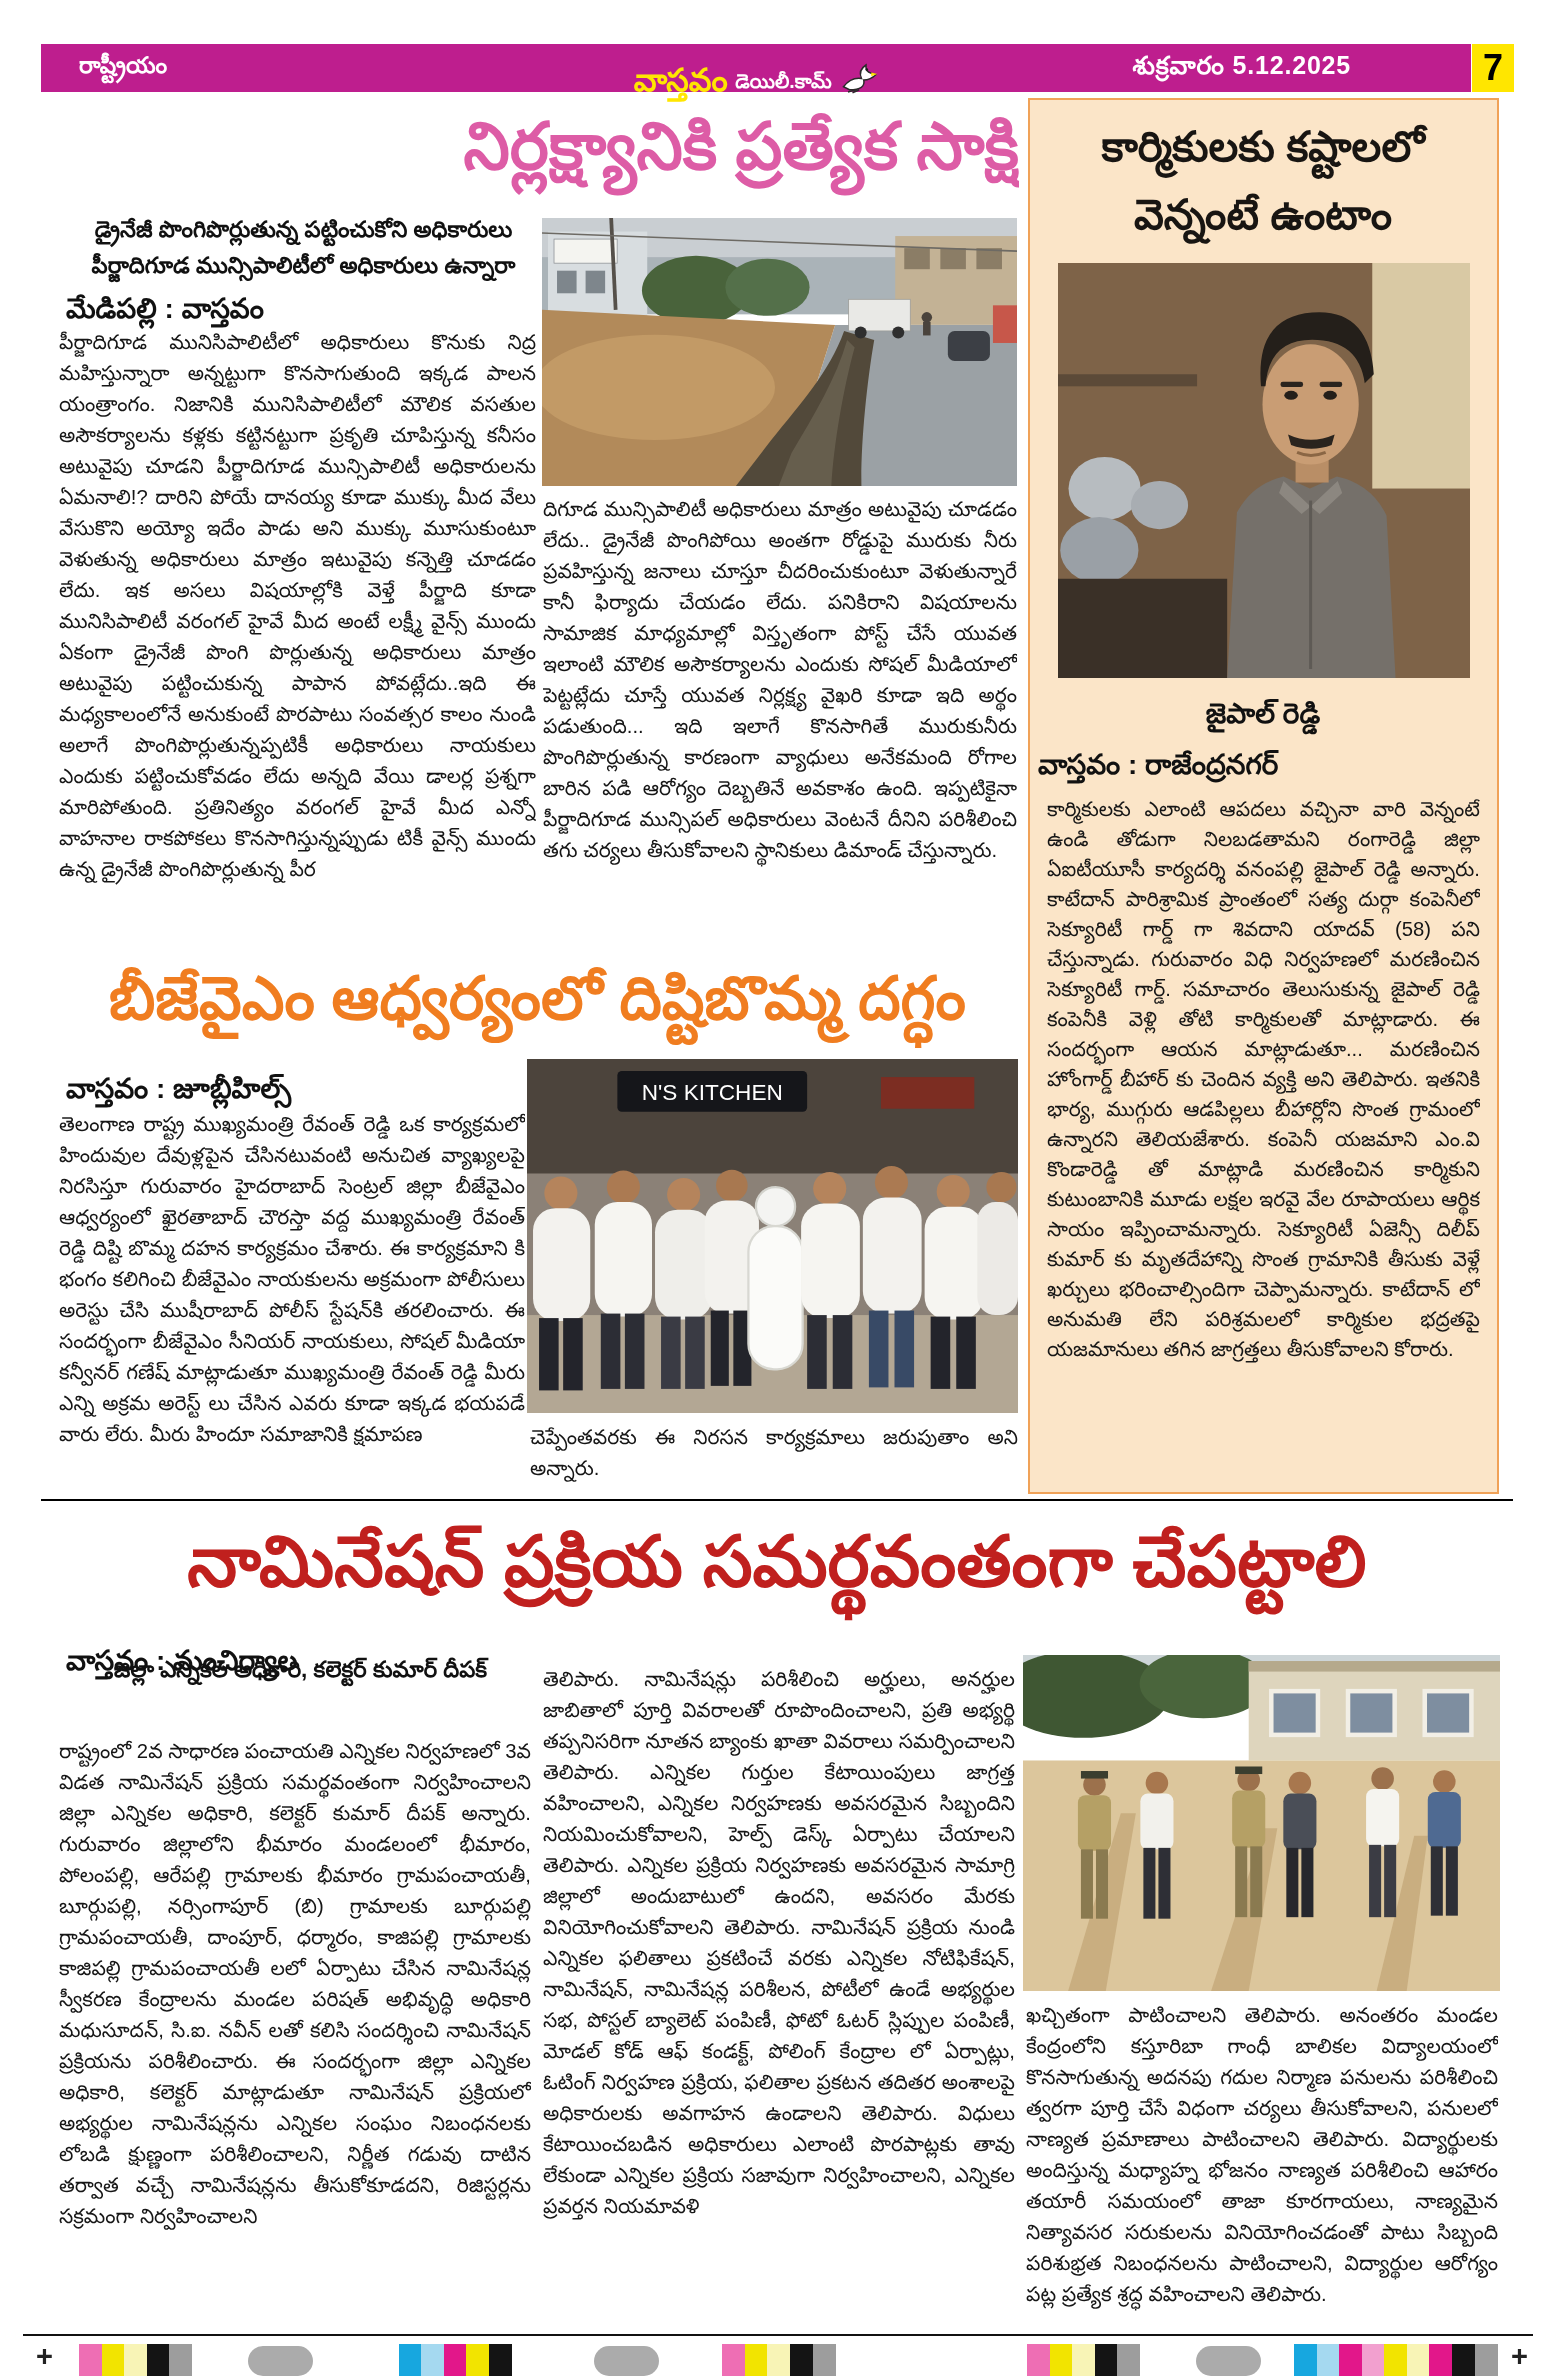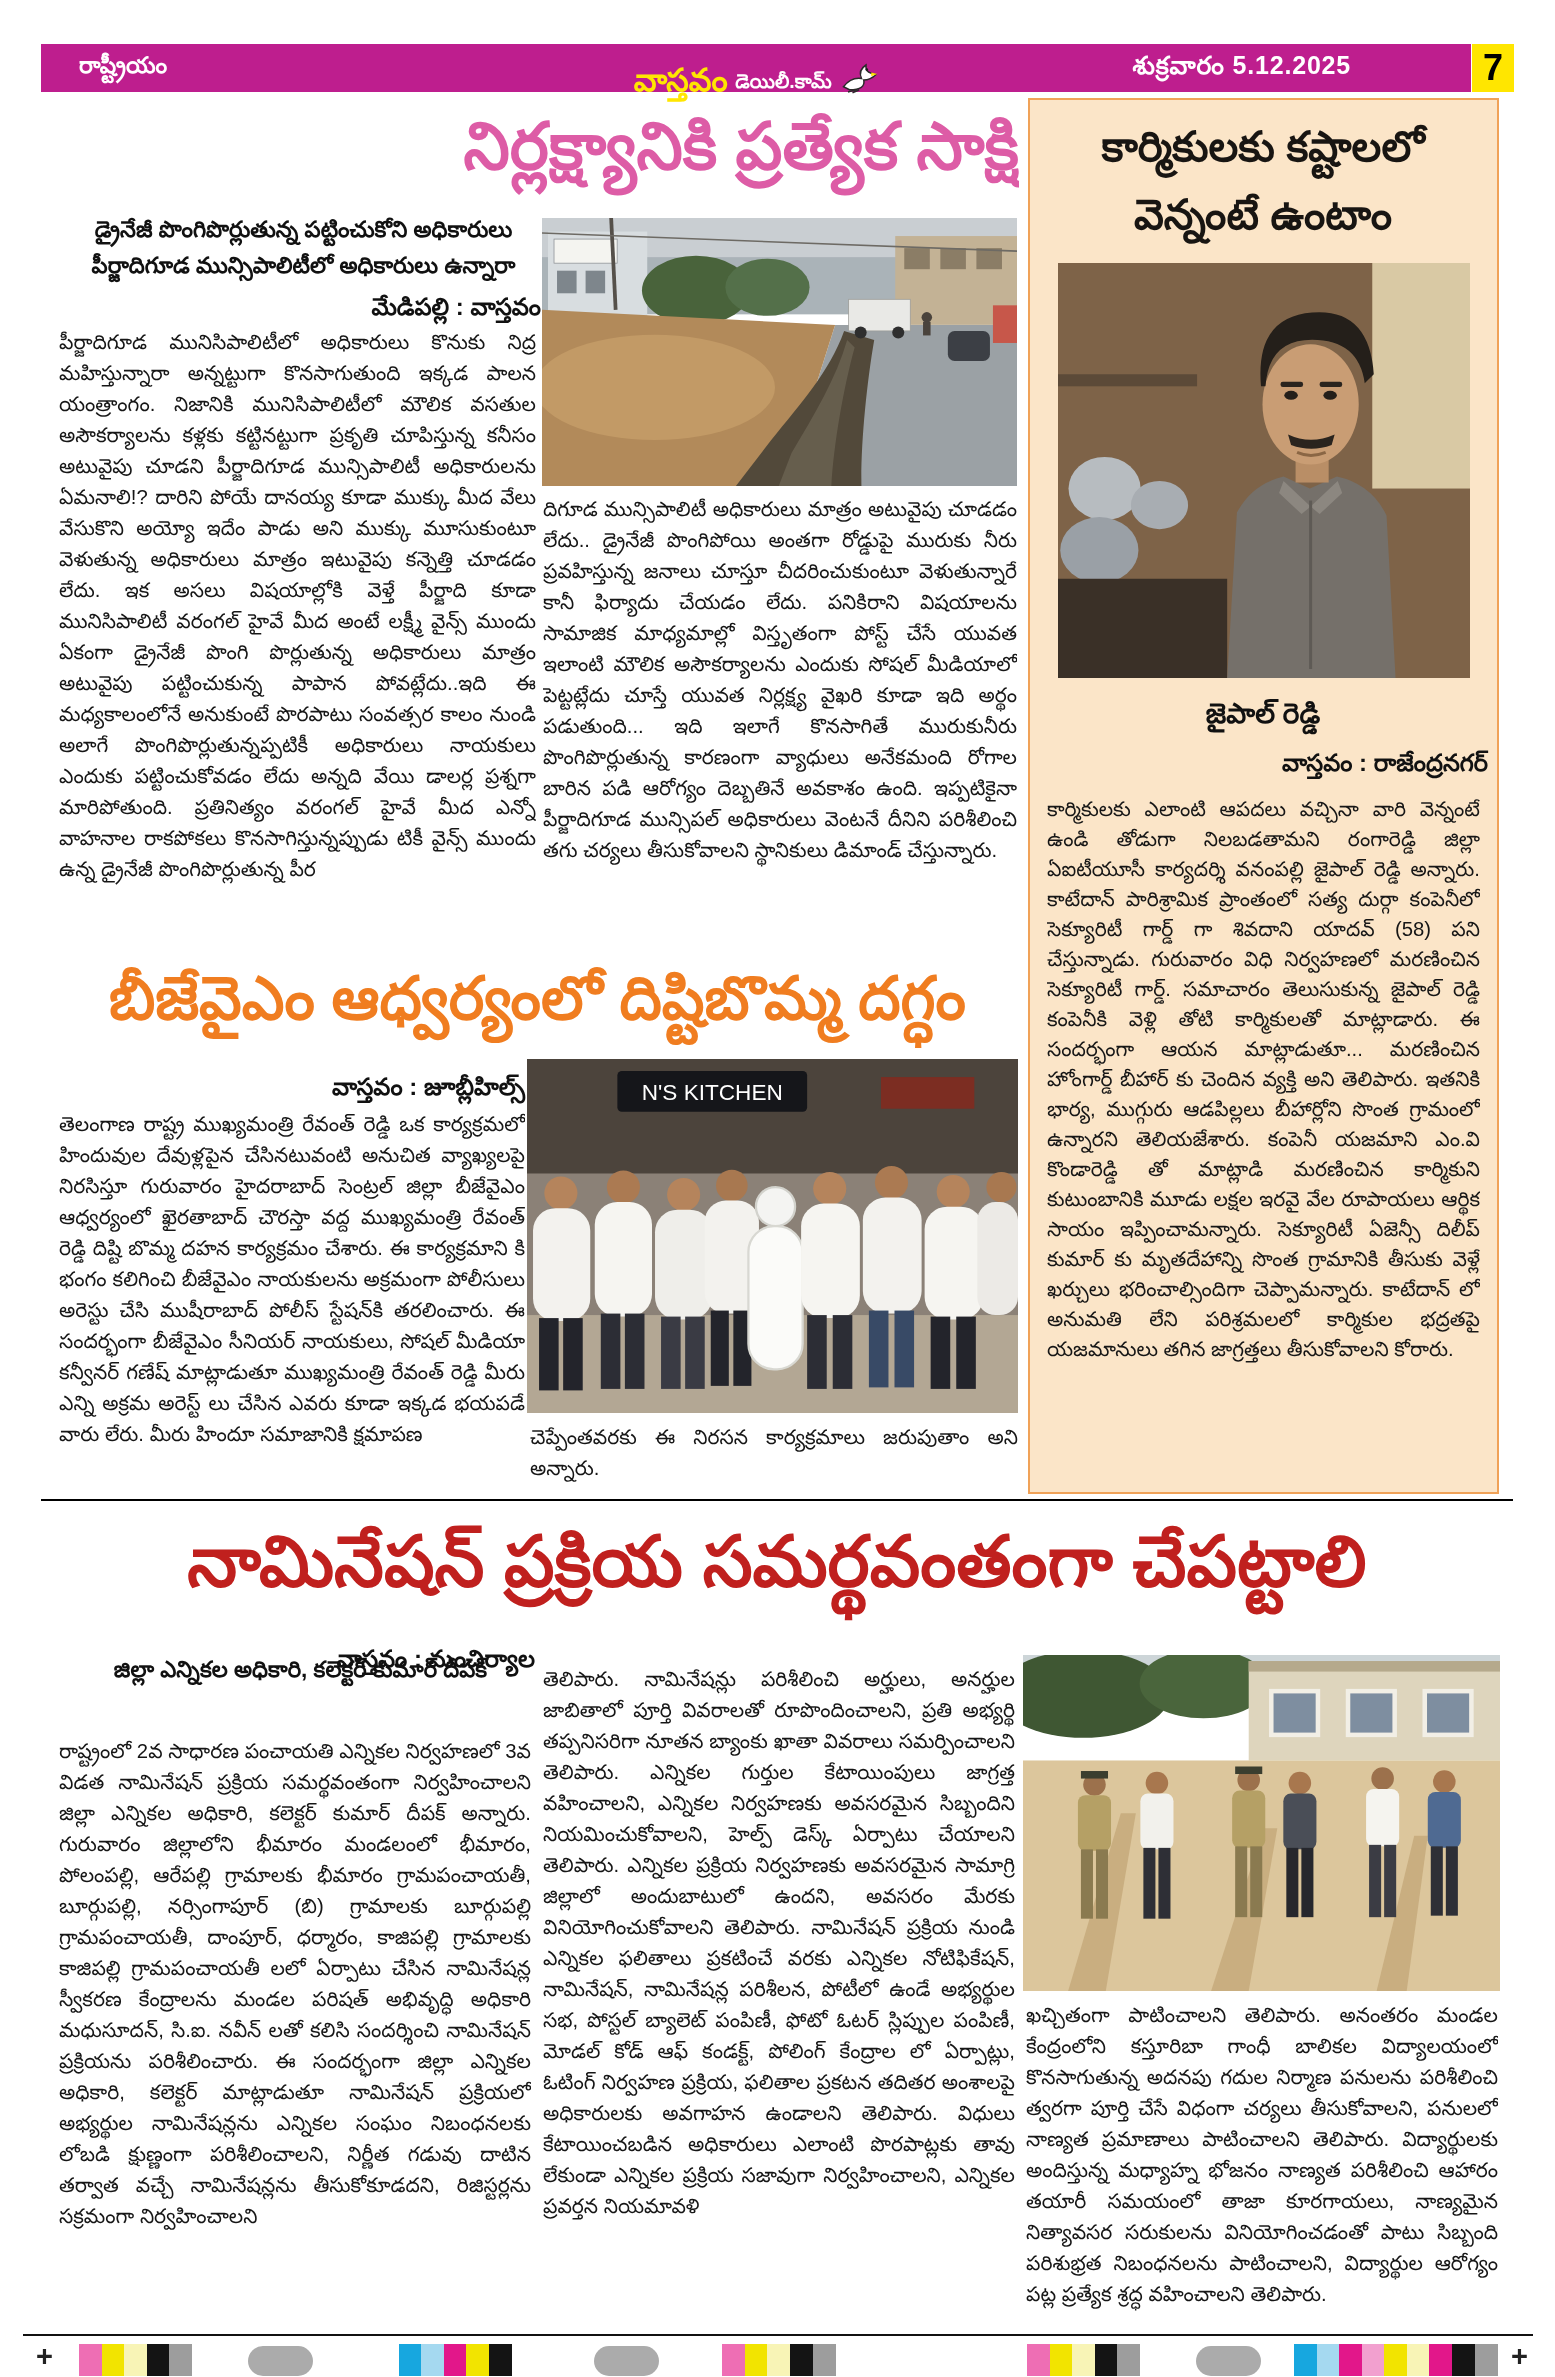--- a/index.html
+++ b/index.html
@@ -15,21 +15,21 @@
   .mh-brand{color:#ffe600;font-size:32px;font-weight:bold;line-height:1;}
   .mh-suffix{color:#ffffff;font-size:19.6px;font-weight:bold;padding-top:7.5px;}
   .mh-bird{width:39px;height:33px;margin-top:-3px;}
   .mh-date{position:absolute;right:120px;top:0;height:48px;display:flex;align-items:center;
            color:#fff;font-size:25px;font-weight:bold;letter-spacing:0.8px;}
   .page-num{left:1472px;top:44px;width:42px;height:48px;background:#ffe600;color:#000;
             font-size:36px;font-weight:bold;display:flex;align-items:center;justify-content:center;}
 
   
   .body-text{font-size:20.3px;line-height:31px;text-align:justify;overflow:hidden;color:#161616;}
-  .dateline{font-weight:bold;font-size:24px;text-align:right;}
+  .dateline{font-weight:bold;font-size:28px;text-align:left;}
   .subhead{font-weight:bold;font-size:22.6px;text-align:center;white-space:nowrap;overflow:hidden;}
 
   
   .a1-headline{left:56px;top:110px;width:963px;text-align:right;font-size:66px;font-weight:bold;
                color:#dd5ca6;line-height:1.1;overflow:hidden;height:87px;}
   .a1-sub1{left:66px;top:217px;width:475px;}
   .a1-sub2{left:66px;top:253px;width:475px;}
   .a1-dateline{left:66px;top:293px;width:475px;}
   .a1-col1{left:59px;top:327px;width:477px;height:634px;}
   .a1-photo{left:542px;top:218px;width:475px;height:268px;}

